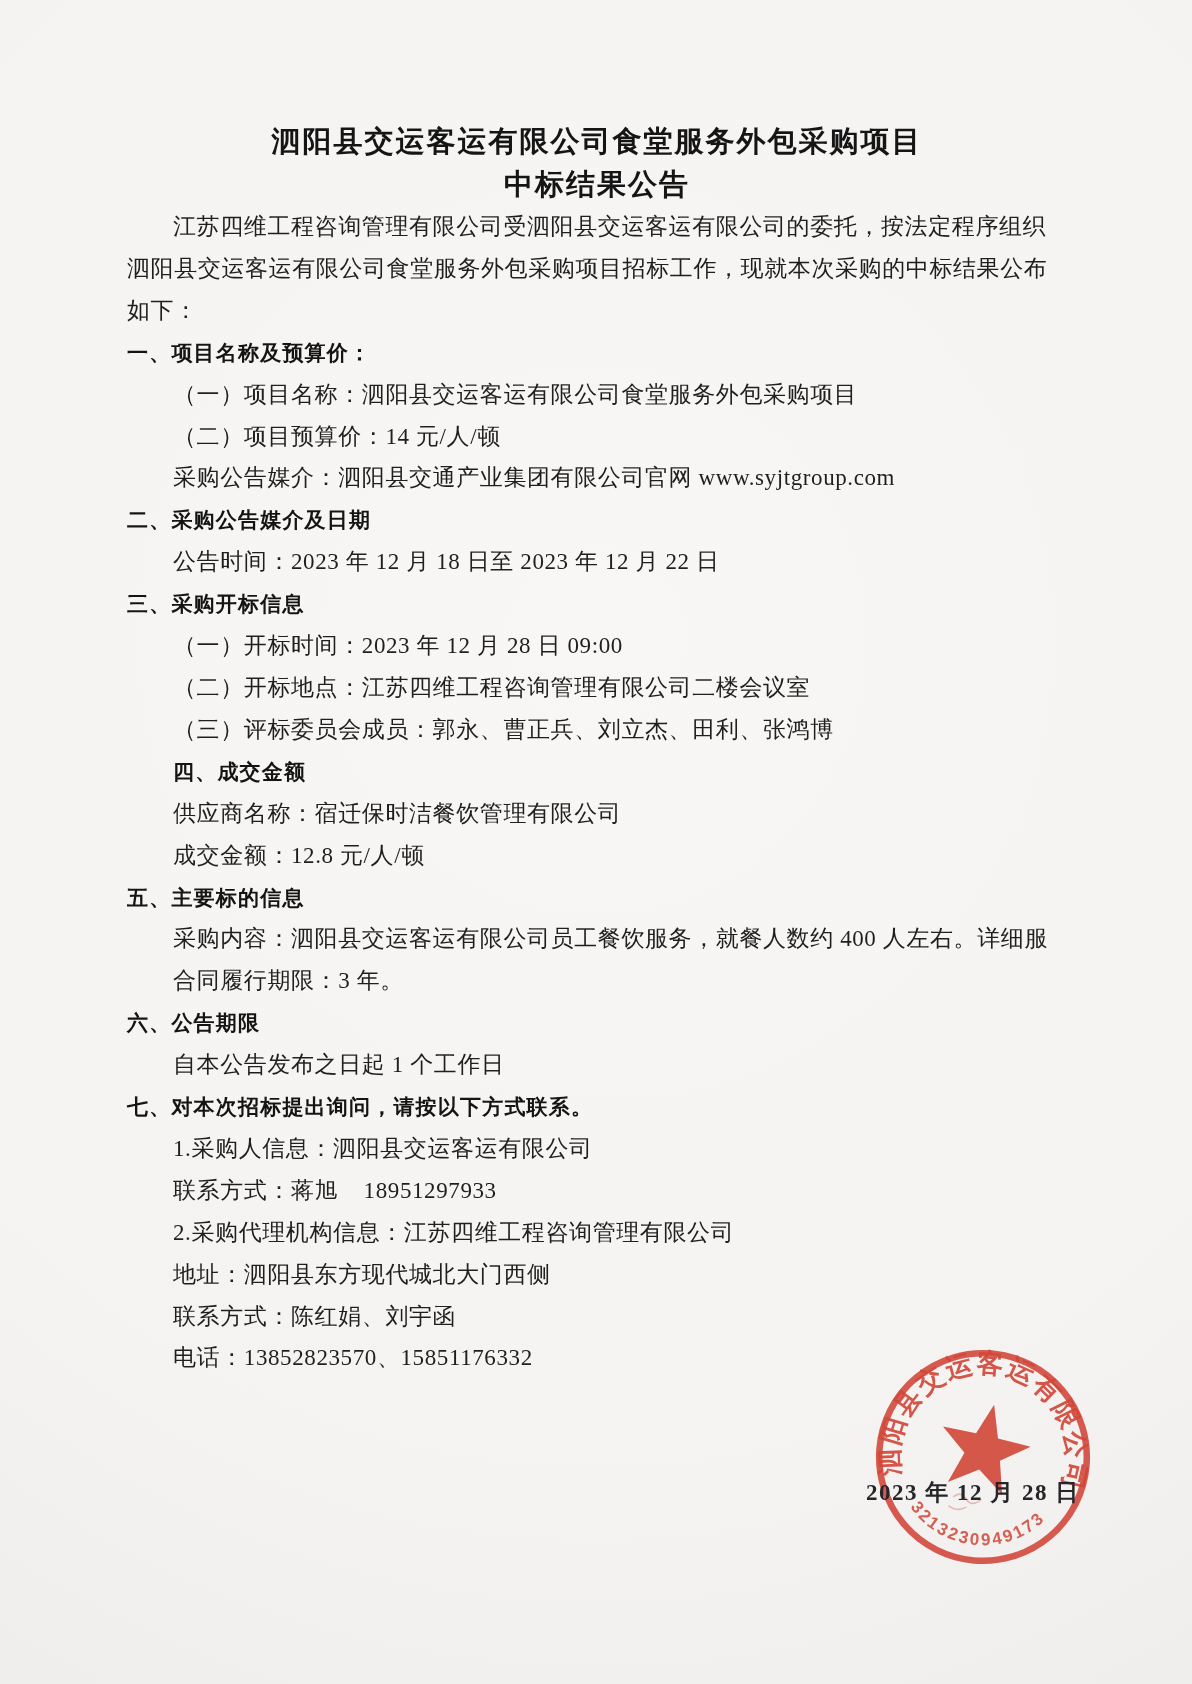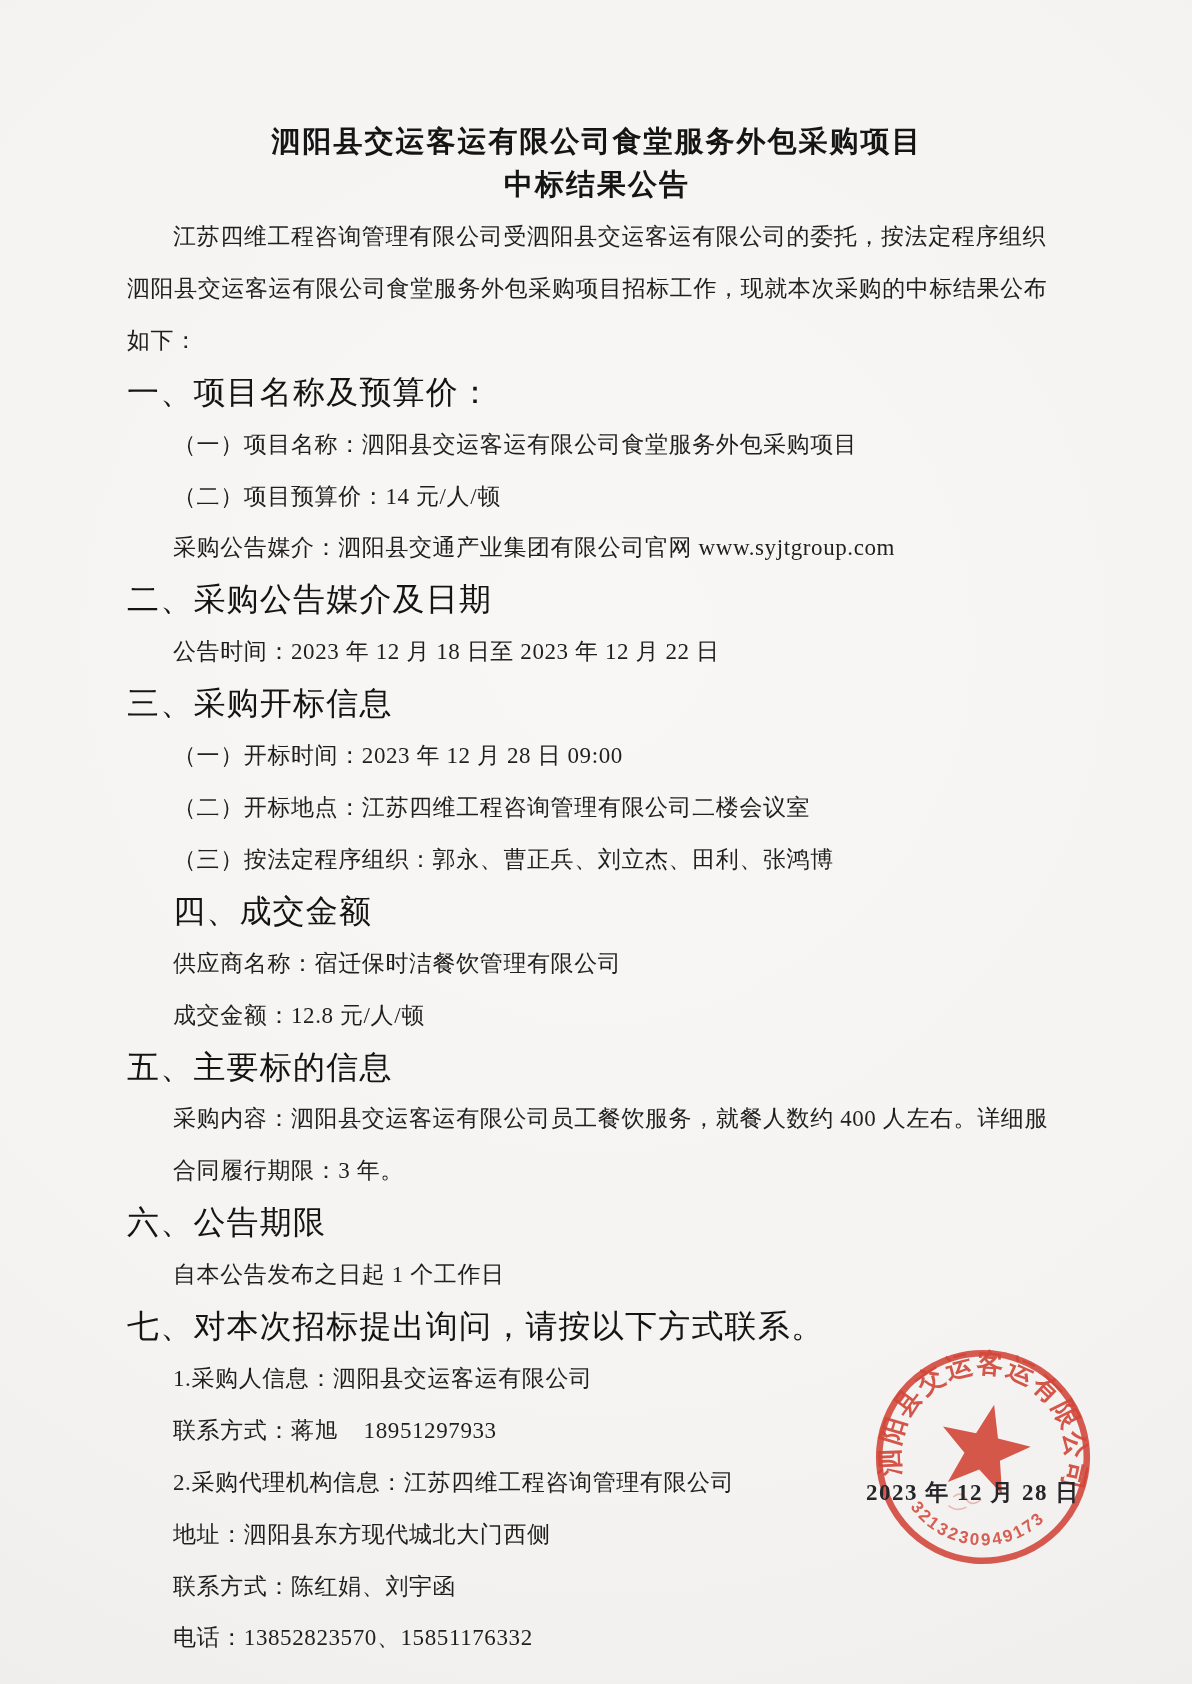--- a/index.html
+++ b/index.html
@@ -23,28 +23,27 @@
     line-height:43px;
     color:#151515;
     white-space:pre;
   }
   .ln{
     font-size:23px;
     line-height:41.9px;
     letter-spacing:0.6px;
     white-space:pre;
     color:#1f1f1f;
-    margin-top:10px;
   }
   .ln.b{
-    font-weight:400;
+    font-weight:700;
     font-family:"Liberation Sans", sans-serif;
     letter-spacing:1.2px;
     color:#141414;
-    font-size:32px;
+    font-size:21px;
   }
   .ln.ind{padding-left:46px;}
   .seal{
     position:absolute;
     left:852px;top:1326px;
     width:262px;height:262px;
     transform:rotate(5deg);
     opacity:0.93;
   }
   .seal-date{
@@ -75,21 +74,21 @@
     <div class="ln ind">（一）项目名称：泗阳县交运客运有限公司食堂服务外包采购项目</div>
     <div class="ln ind">（二）项目预算价：14 元/人/顿</div>
 
     <div class="ln ind">采购公告媒介：泗阳县交通产业集团有限公司官网 www.syjtgroup.com</div>
     <div class="ln b">二、采购公告媒介及日期</div>
     <div class="ln ind">公告时间：2023 年 12 月 18 日至 2023 年 12 月 22 日</div>
 
     <div class="ln b">三、采购开标信息</div>
     <div class="ln ind">（一）开标时间：2023 年 12 月 28 日 09:00</div>
     <div class="ln ind">（二）开标地点：江苏四维工程咨询管理有限公司二楼会议室</div>
-    <div class="ln ind">（三）按法定程序组织：郭永、曹正兵、刘立杰、田利、张鸿博</div>
+    <div class="ln ind">（三）评标委员会成员：郭永、曹正兵、刘立杰、田利、张鸿博</div>
 
     <div class="ln b ind">四、成交金额</div>
     <div class="ln ind">供应商名称：宿迁保时洁餐饮管理有限公司</div>
     <div class="ln ind">成交金额：12.8 元/人/顿</div>
 
     <div class="ln b">五、主要标的信息</div>
     <div class="ln ind">采购内容：泗阳县交运客运有限公司员工餐饮服务，就餐人数约 400 人左右。详细服</div>
     <div class="ln ind">合同履行期限：3 年。</div>
 
     <div class="ln b">六、公告期限</div>

